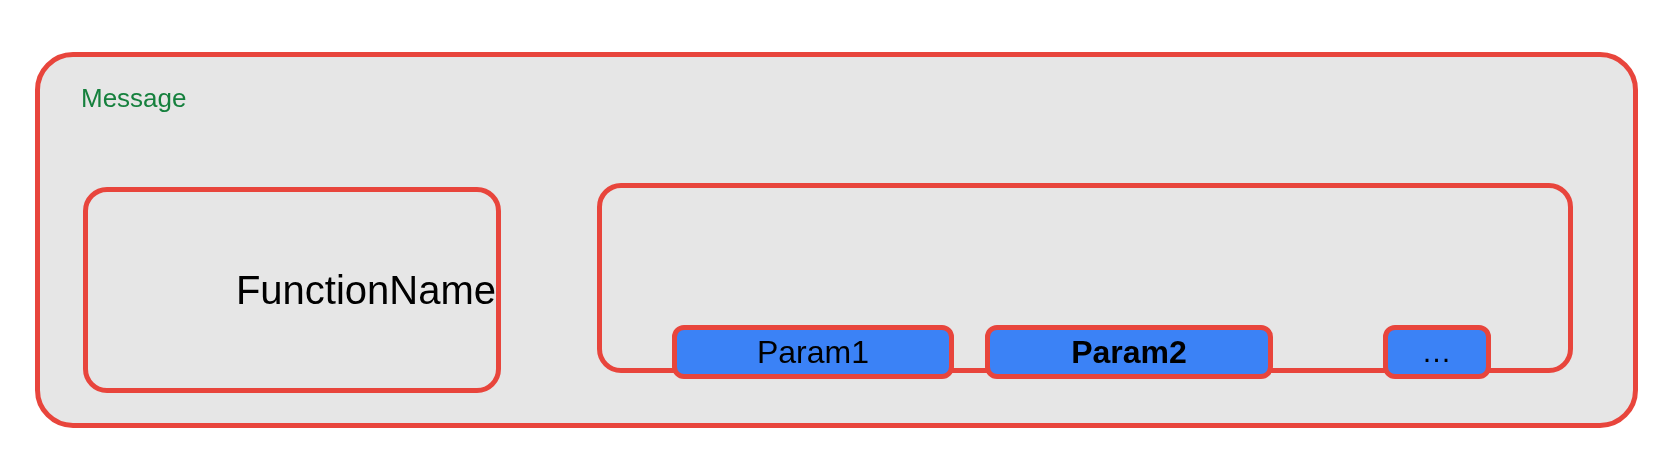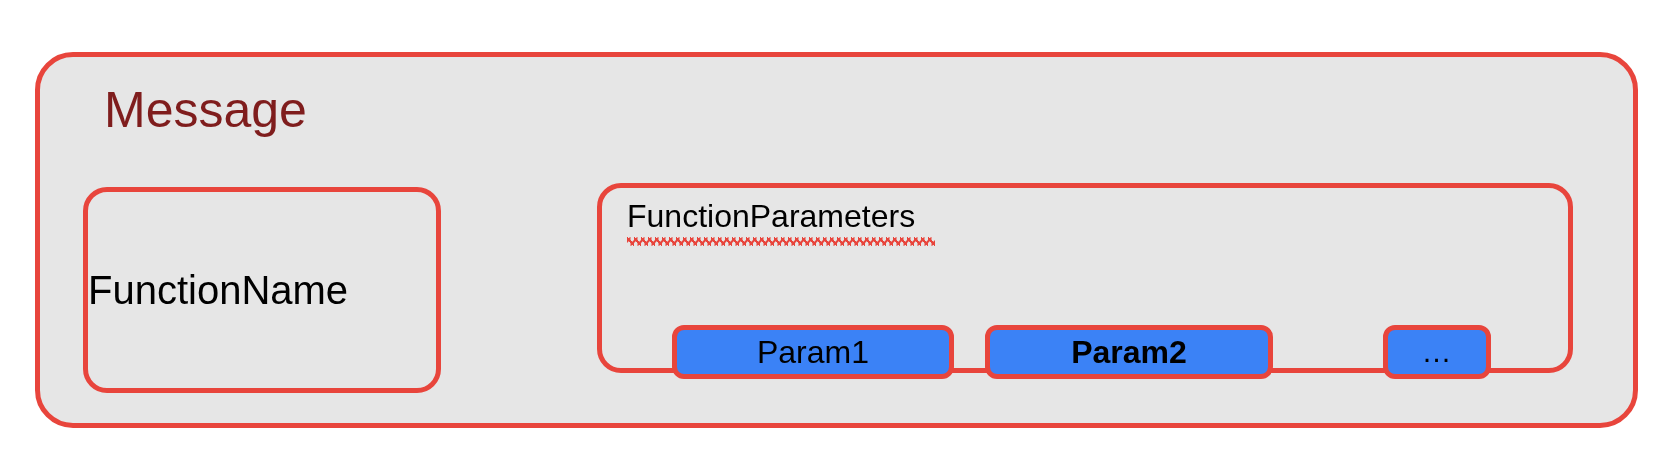--- a/index.html
+++ b/index.html
@@ -34,41 +34,40 @@
     box-sizing: border-box;
     background: #e6e6e6;
     border: 5px solid #e8453c;
     border-radius: 38px;
   }
 
   .message-label {
     position: absolute;
     left: 41px;
     top: 28px;
-    font-size: 50px;
-    color: #7f1d1d;
+    font-size: 26px;
+    color: #15803d;
     line-height: 1;
     white-space: nowrap;
-    margin-left: 23px;
   }
 
   
   .function-name-box {
     position: absolute;
     left: 43px;
     top: 130px;
-    width: 358px;
+    width: 418px;
     height: 206px;
     box-sizing: border-box;
     background: #e6e6e6;
     border: 5px solid #e8453c;
     border-radius: 24px;
     display: flex;
     align-items: center;
-    justify-content: flex-start;
+    justify-content: flex-end;
   }
   .function-name-label {
     font-size: 40px;
     color: #000000;
     white-space: nowrap;
   }
 
   
   .function-params-box {
     position: absolute;
@@ -147,24 +146,20 @@
   <div class="message-box">
 
     <div class="message-label">Message</div>
 
     <div class="function-name-box">
       <span class="function-name-label">FunctionName</span>
     </div>
 
     <div class="function-params-box">
 
-      <div class="function-params-label-wrap">
-        <span class="function-params-label">FunctionParameters</span>
-        <span class="squiggle"></span>
-      </div>
 
       <div class="param-row">
 
         <div class="param-box p0">
           <span class="param-label">Param1</span>
         </div>
 
         <div class="param-box p1">
           <span class="param-label">Param2</span>
         </div>

